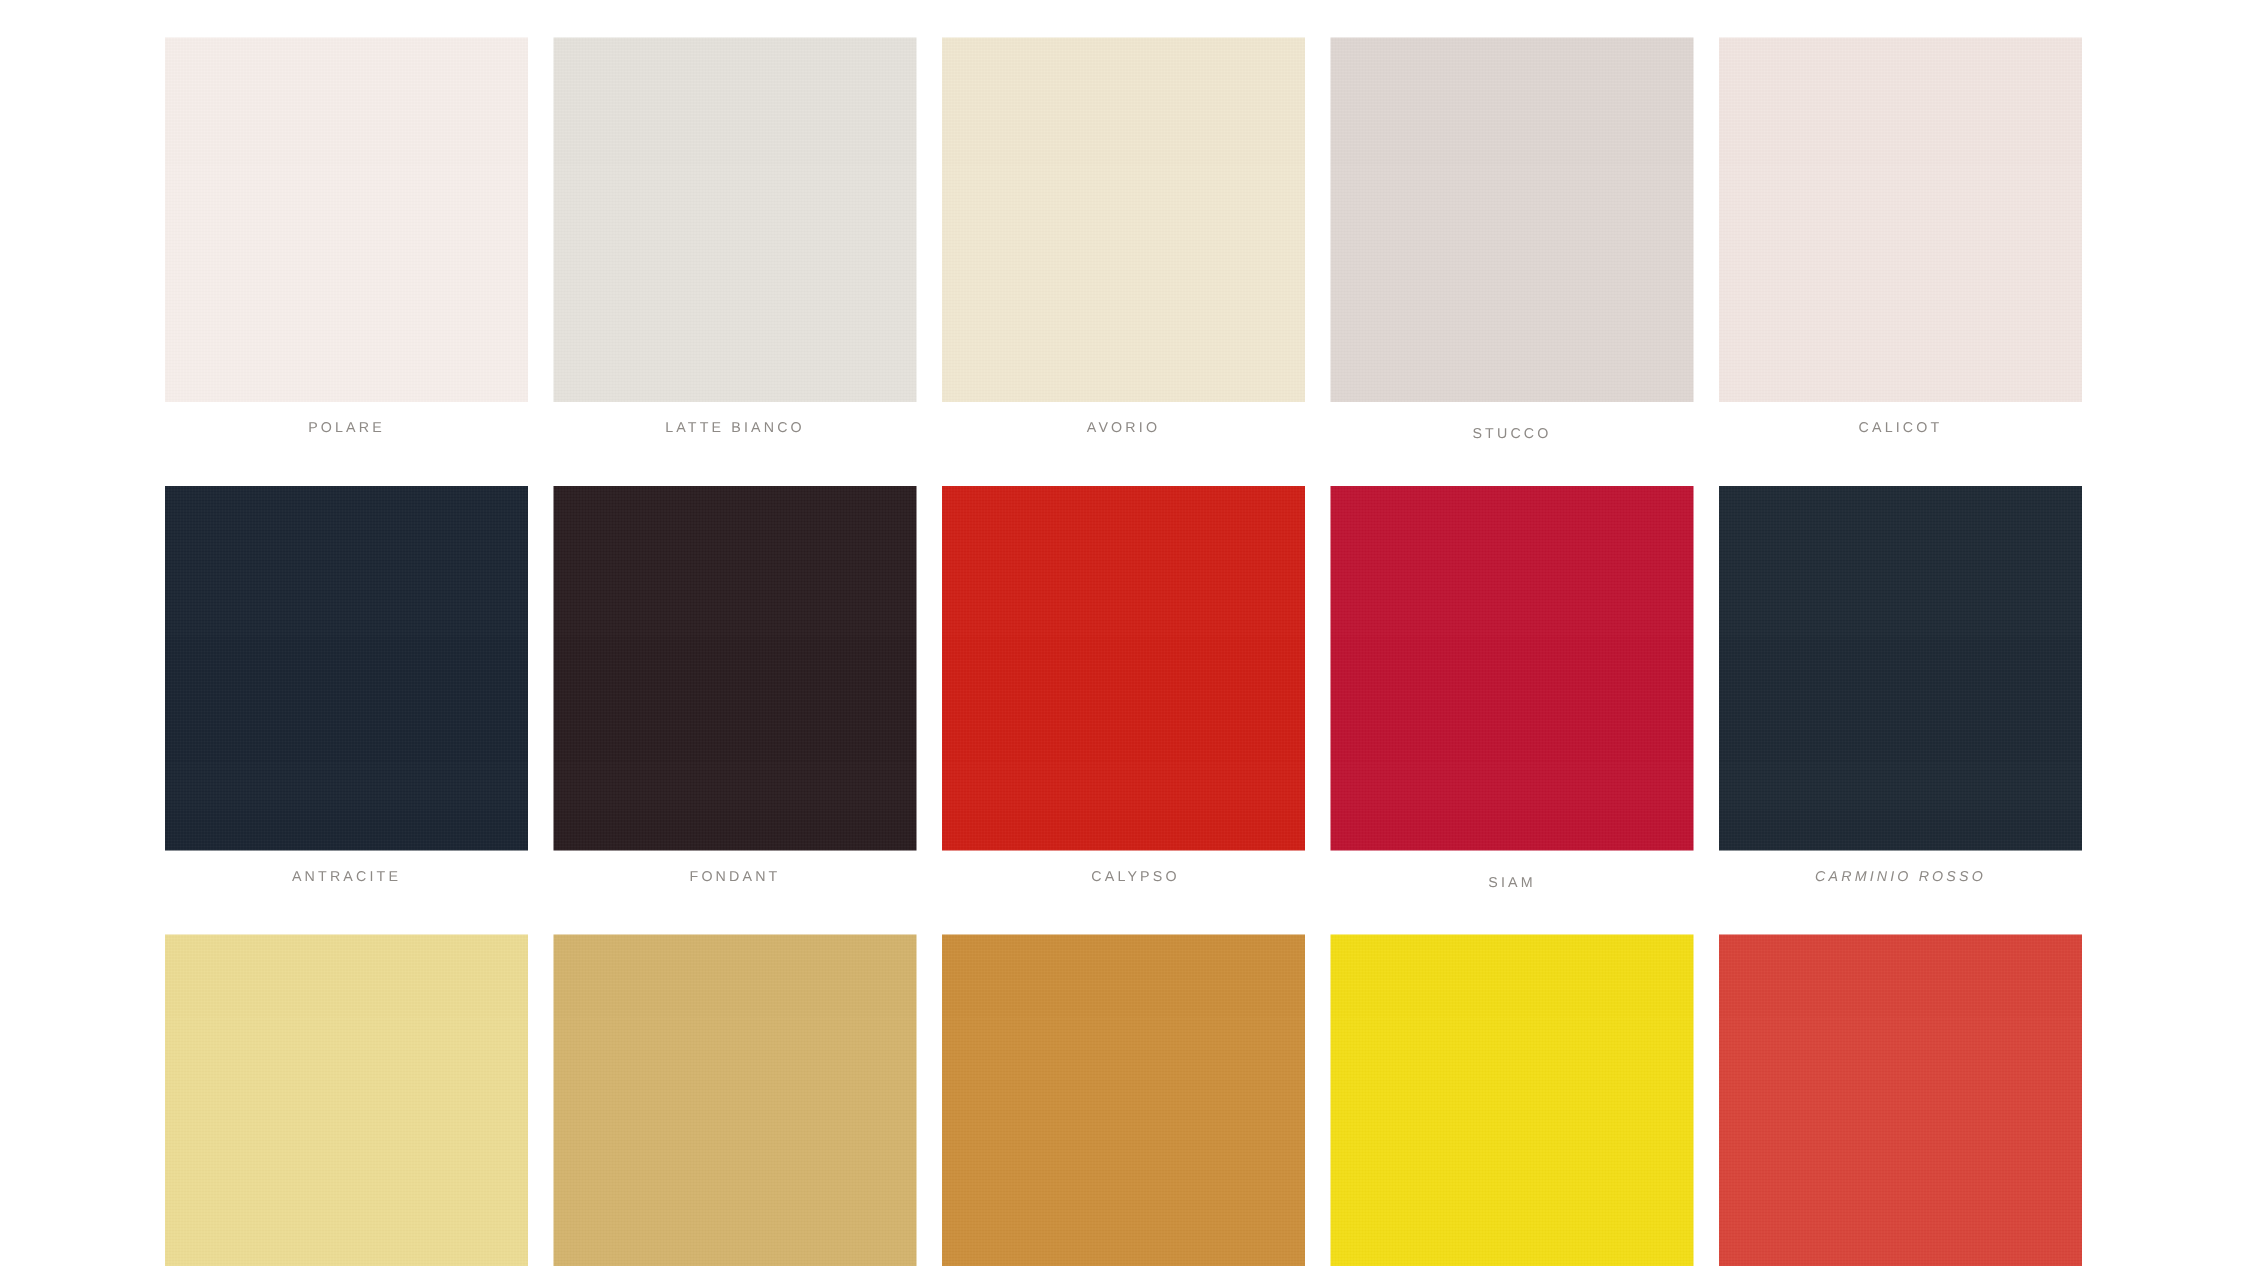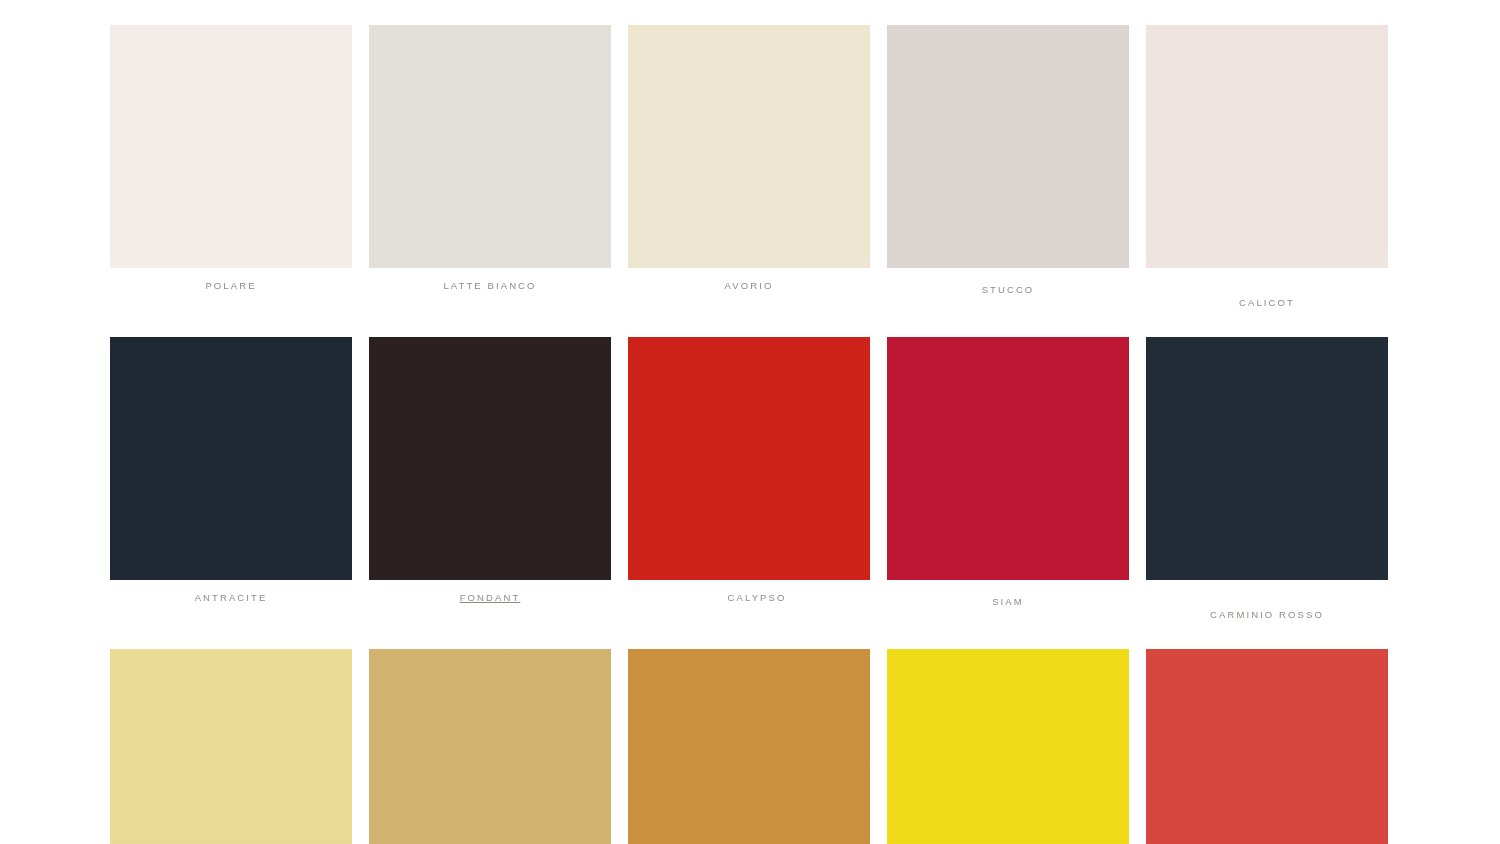--- a/index.html
+++ b/index.html
@@ -31,21 +31,21 @@
   }
   .palette-row:last-child { margin-bottom: 0; }
 
   .swatch-cell {
     width: 242px;
     margin-right: 17px;
     display: flex;
     flex-direction: column;
     align-items: center;
   }
-  .swatch-cell:last-child { margin-right: 0; gap: 17px; }
+  .swatch-cell:last-child { margin-right: 0; }
 
   .swatch-chip {
     width: 242px;
     height: 243px;
     display: block;
     position: relative;
   }
 
   
   .swatch-chip::after {
@@ -97,33 +97,33 @@
         <div class="swatch-label" style="color: rgb(142, 138, 134);">CALICOT</div>
       </div>
     </div>
     <div class="palette-row">
       <div class="swatch-cell">
         <div class="swatch-chip" style="background-color: rgb(28, 38, 51);"></div>
         <div class="swatch-label" style="color: rgb(142, 138, 134);">ANTRACITE</div>
       </div>
       <div class="swatch-cell">
         <div class="swatch-chip" style="background-color: rgb(42, 29, 32);"></div>
-        <div class="swatch-label" style="color: rgb(142, 138, 134); text-decoration: underline;">FONDANT</div>
+        <div class="swatch-label" style="color: rgb(142, 138, 134);">FONDANT</div>
       </div>
       <div class="swatch-cell">
         <div class="swatch-chip" style="background-color: rgb(207, 32, 23);"></div>
         <div class="swatch-label" style="color: rgb(142, 138, 134); margin-left: 16px;">CALYPSO</div>
       </div>
       <div class="swatch-cell">
         <div class="swatch-chip" style="background-color: rgb(189, 19, 50);"></div>
         <div class="swatch-label" style="color: rgb(142, 138, 134); margin-top: 16px;">SIAM</div>
       </div>
       <div class="swatch-cell">
         <div class="swatch-chip" style="background-color: rgb(31, 42, 53);"></div>
-        <div class="swatch-label" style="color: rgb(142, 138, 134);">CARMINIO ROSSO</div>
+        <div class="swatch-label" style="color: rgb(142, 138, 134); font-style: italic;">CARMINIO ROSSO</div>
       </div>
     </div>
     <div class="palette-row">
       <div class="swatch-cell">
         <div class="swatch-chip" style="background-color: rgb(236, 220, 148);"></div>
       </div>
       <div class="swatch-cell">
         <div class="swatch-chip" style="background-color: rgb(211, 179, 109);"></div>
       </div>
       <div class="swatch-cell">

